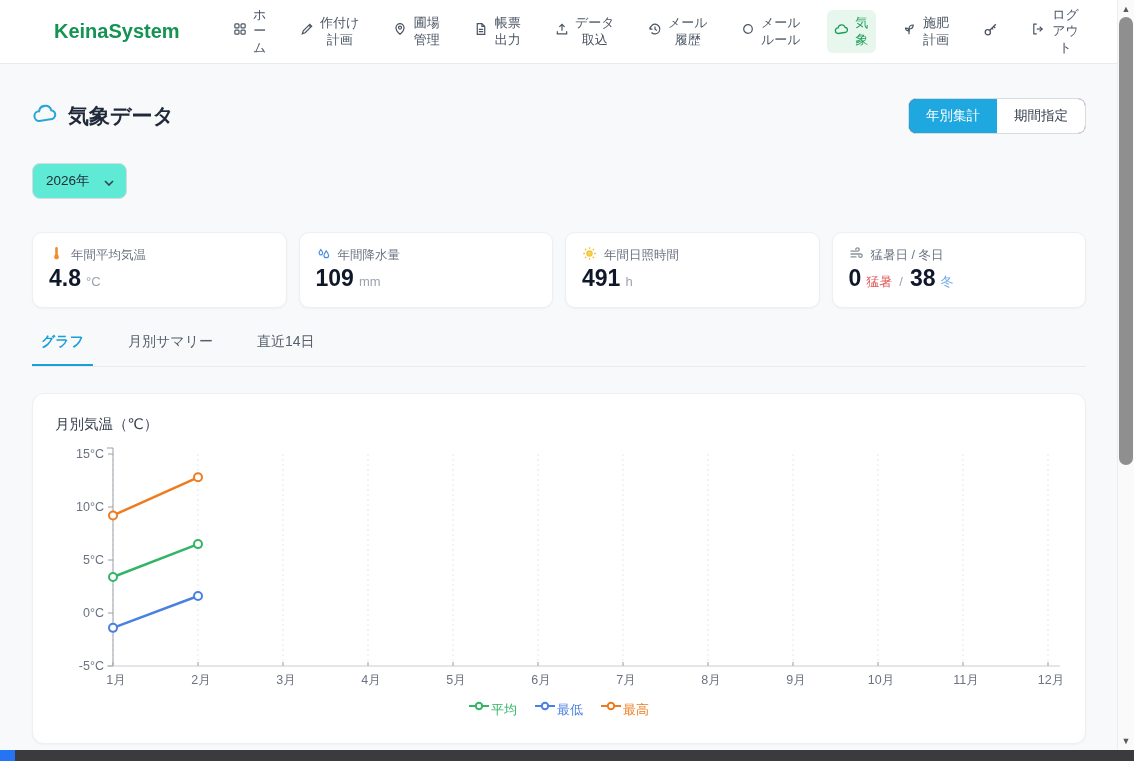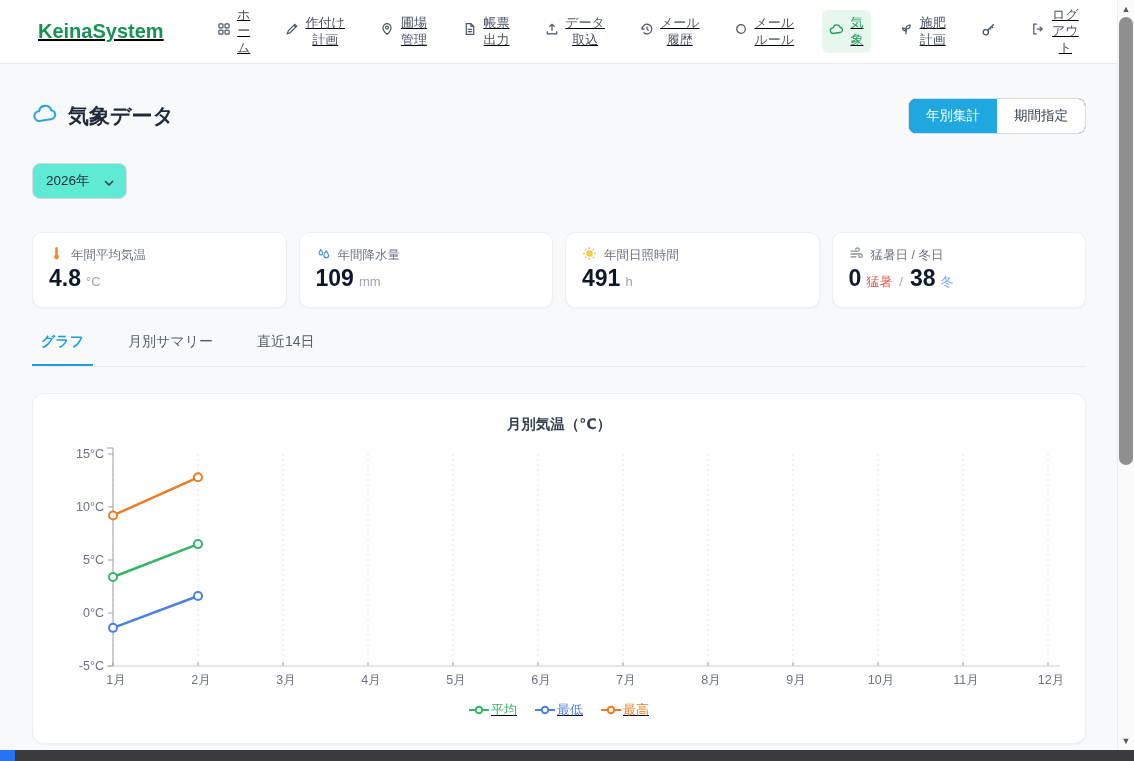--- a/index.html
+++ b/index.html
@@ -3,21 +3,21 @@
 <meta charset="utf-8">
 <style>
   * { margin:0; padding:0; box-sizing:border-box; }
   html,body { width:1134px; height:761px; overflow:hidden; background:#fff;
     font-family:"Liberation Sans","DejaVu Sans",sans-serif; }
   .viewport { position:relative; width:1134px; height:761px; background:#f7f9fb; }
   .app { position:absolute; top:0; left:0; right:17px; bottom:11px; overflow:hidden; }
 
   
   .header { height:64px; background:#fff; border-bottom:1px solid #e8eaee;
-    display:flex; align-items:center; padding:0 30px 0 38px;text-decoration:underline; }
+    display:flex; align-items:center; padding:0 30px 0 54px; }
   .logo { font-size:20px; font-weight:bold; color:#149352; white-space:nowrap; }
   .nav { flex:1; display:flex; align-items:center; justify-content:space-between;
     margin-left:46px; }
   .nav-item { display:flex; align-items:center; gap:6px; color:#4b5563; font-size:13px;
     line-height:1.25; padding:5px 7px; border-radius:6px; cursor:pointer; flex-shrink:0; }
   .nav-item svg { flex-shrink:0; }
   .nav-label { display:inline-block; word-break:break-all; text-align:center; }
   .nav-item.active { background:#e8f7ee; color:#1d9d57; }
   .w1 { width:14px; } .w2 { width:28px; } .w3 { width:40px; } .wlo { width:29px; }
 
@@ -61,25 +61,25 @@
   .cold-text { font-size:13px; }
   .sep-text { font-size:13px; color:#9ca3af; margin:0 2px; }
 
   .tabs-row { display:flex; margin-top:25px; border-bottom:1px solid #e8eaed; }
   .tab { font-size:14px; color:#555e6b; padding:0 9px 13px; margin-right:26px;
     cursor:pointer; border-bottom:2.5px solid transparent; }
   .tab.active { font-weight:bold; }
 
   .chart-card { margin-top:26px; background:#fff; border:1px solid #edf0f3;
     border-radius:12px; padding:21px 22px 24px; box-shadow:0 1px 2px rgba(16,24,40,.04); }
-  .chart-title { font-size:14.5px; font-weight:bold; color:#374151;text-align:center; }
+  .chart-title { font-size:14.5px; font-weight:normal; color:#374151; }
   .chart-svg-wrap { margin-top:12px; }
   .chart-legend { display:flex; justify-content:center; align-items:center; gap:18px;
     margin-top:9px; font-size:13px; }
-  .legend-item { display:flex; align-items:center; gap:2px; cursor:pointer;text-decoration:underline; }
+  .legend-item { display:flex; align-items:flex-start; gap:2px; cursor:pointer; }
 </style>
 </head>
 <body>
 
 <div class="viewport">
   <div class="app">
 
     <div class="header">
       <div class="logo">KeinaSystem</div>
       <div class="nav">

